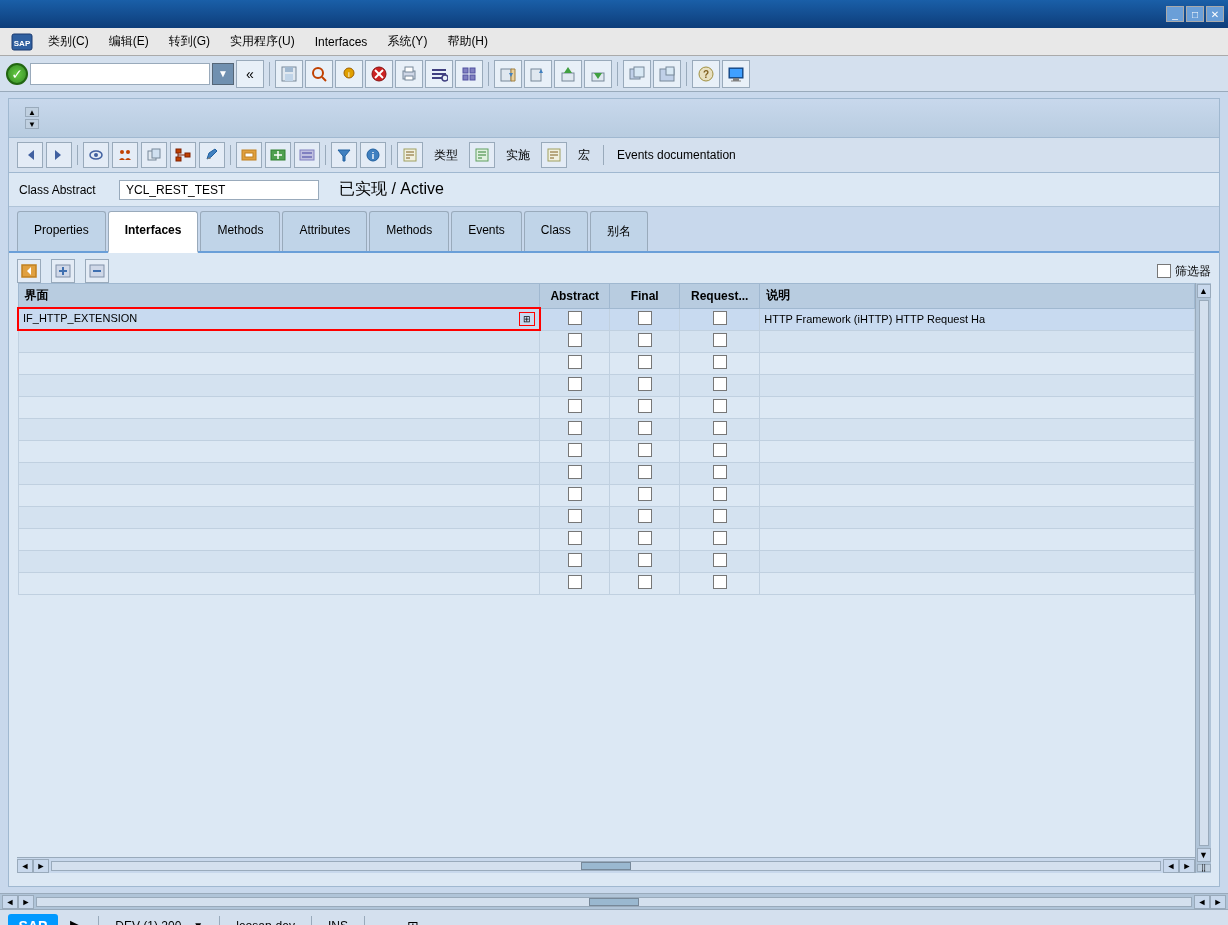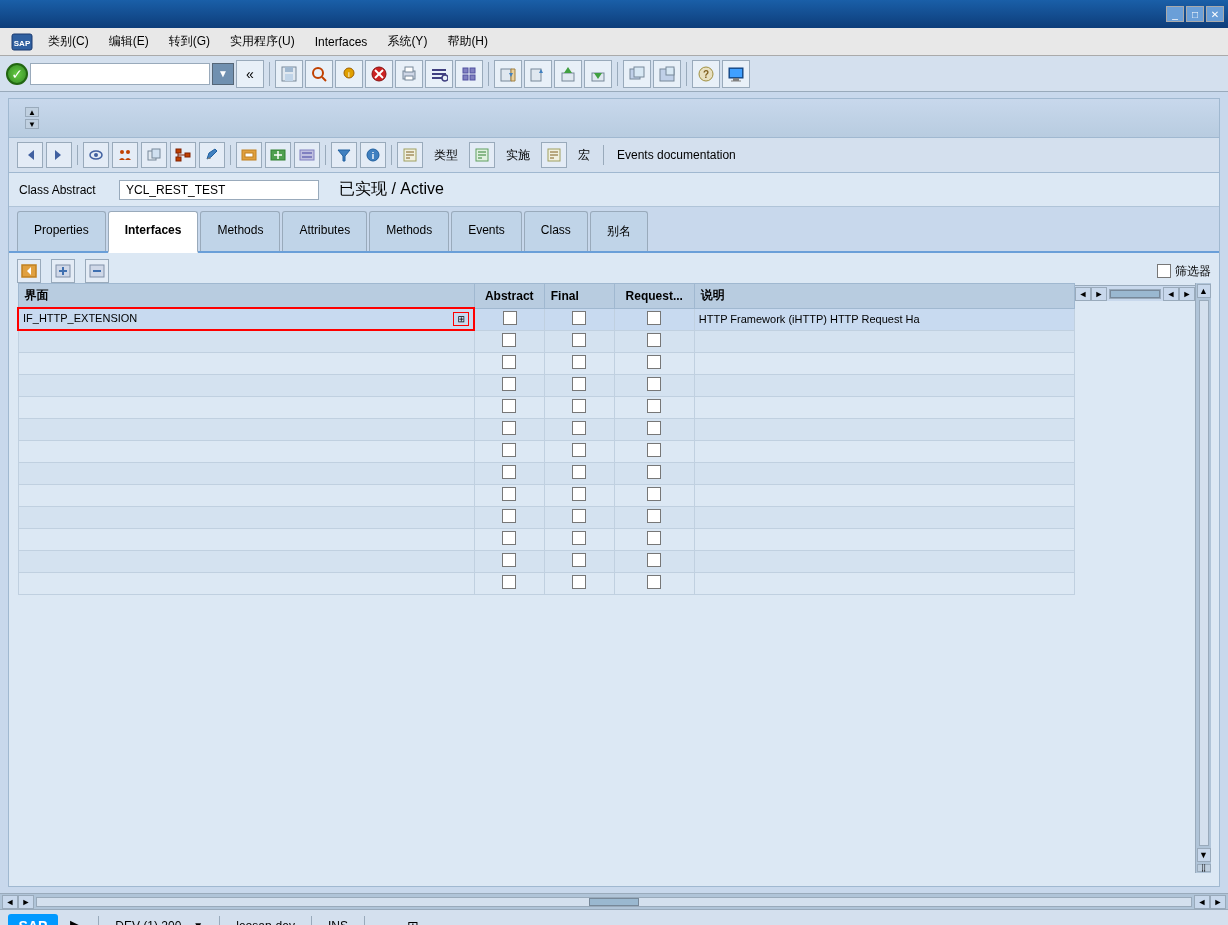--- a/index.html
+++ b/index.html
@@ -648,28 +648,28 @@
               <line x1="4" y1="7" x2="12" y2="7" stroke="#4070b0" stroke-width="2"></line>
             </svg>
         </div>
         <div class="filter-area">
           <div class="filter-checkbox"></div>
           <span>筛选器</span>
         </div>
       </div>
 
       <div style="display:flex;flex:1;overflow:hidden;">
-        <div style="flex:1;overflow:hidden;display:flex;flex-direction:row;">
+        <div style="flex:1;overflow:hidden;display:flex;flex-direction:column;">
           <div style="overflow:hidden;flex:1;">
             <table class="data-table">
               <thead>
                 <tr>
                   <th style="min-width:360px;">界面</th>
                   <th style="width:70px;text-align:center;">Abstract</th>
-                  <th style="width:70px;text-align:left;">Final</th>
+                  <th style="width:70px;text-align:center;">Final</th>
                   <th style="width:80px;text-align:center;">Request...</th>
                   <th style="min-width:300px;">说明</th>
                 </tr>
               </thead>
               <tbody id="table-body">
 
                 <tr class="row-selected">
                   <td style="border:2px solid red;margin-top:48px;">
                     <span>IF_HTTP_EXTENSION</span>
                     <span style="float:right;border:1px solid red;width:16px;height:14px;display:inline-flex;align-items:center;justify-content:center;font-size:9px;">⊞</span>

